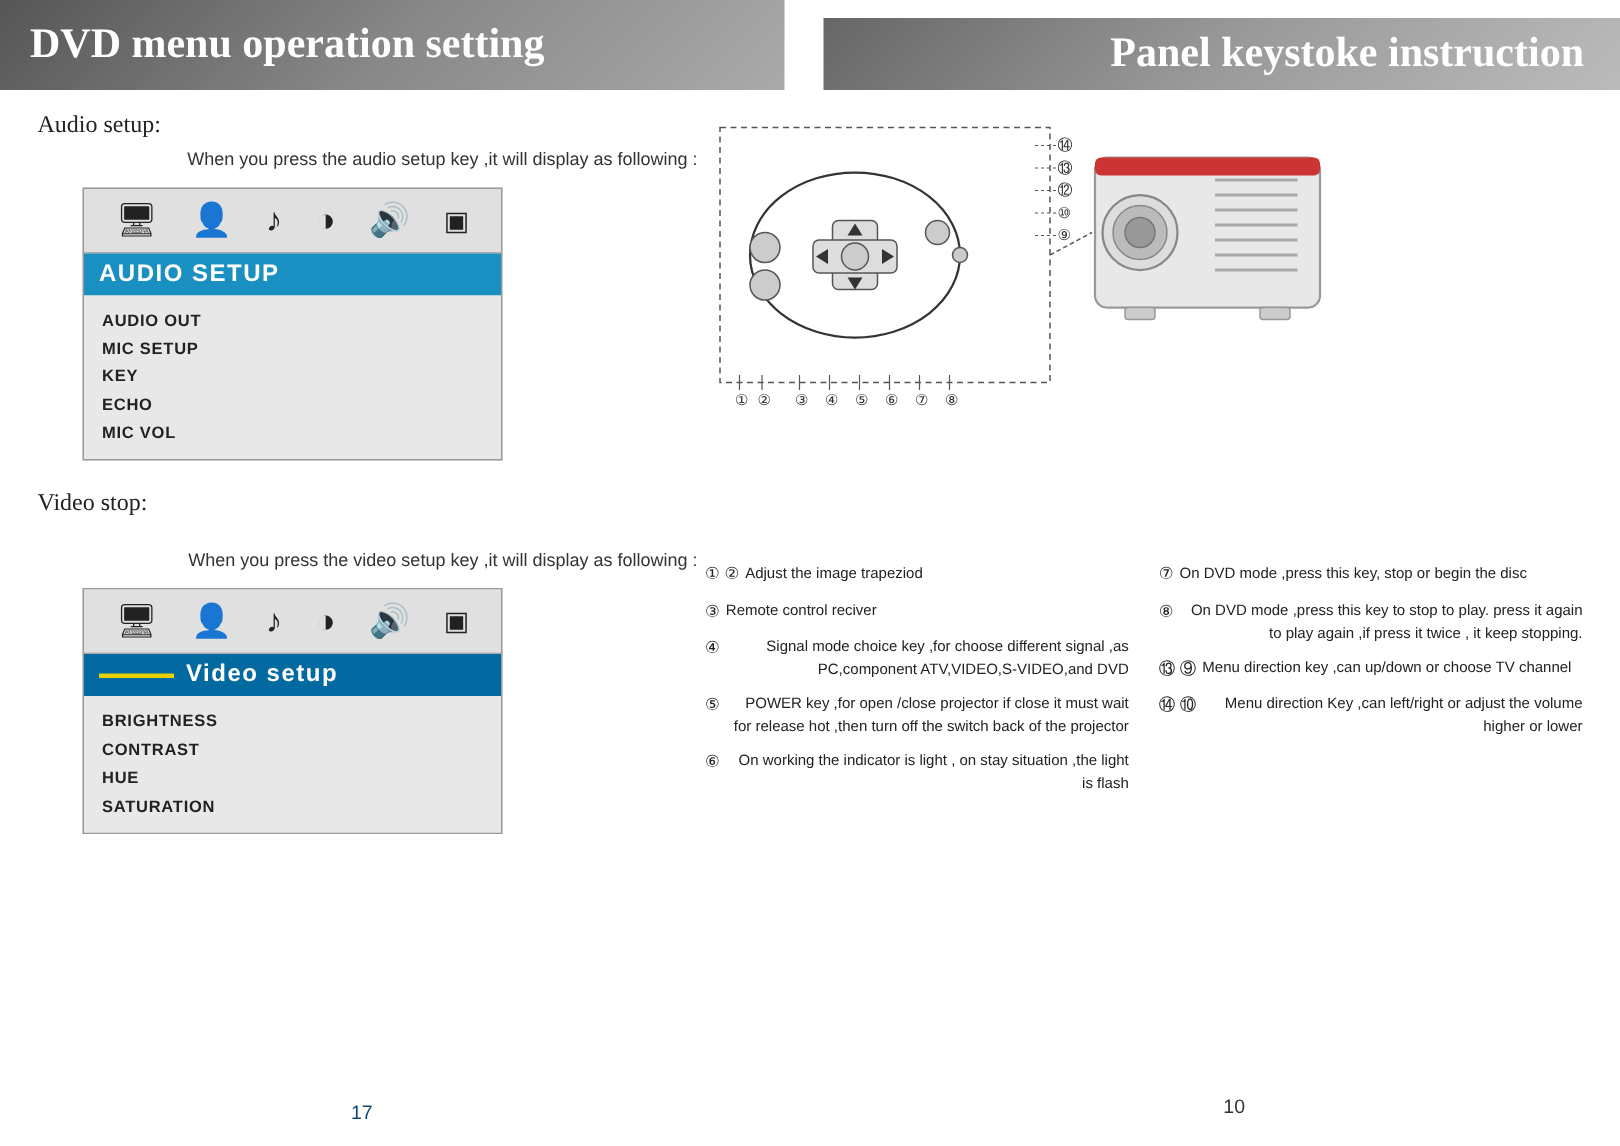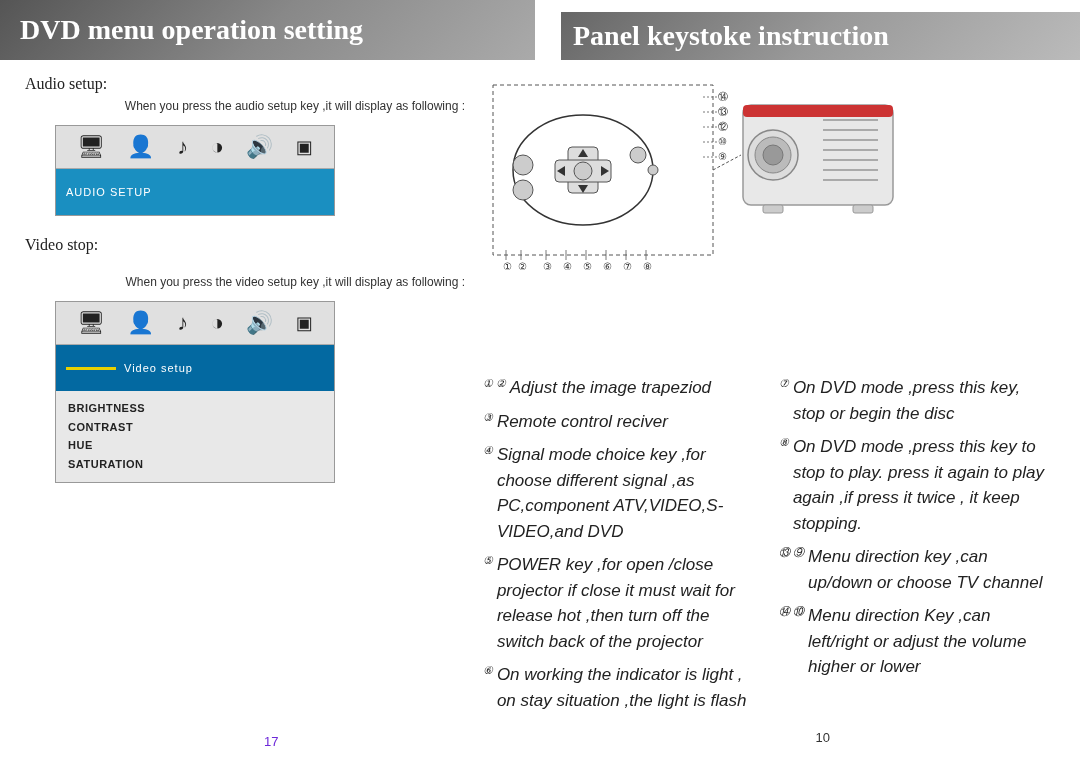--- a/index.html
+++ b/index.html
@@ -31,36 +31,36 @@
       font-size: 28px;
       color: #fff;
       font-weight: bold;
       font-family: Georgia, serif;
     }
     .header-right {
       background: linear-gradient(135deg, #666 0%, #999 50%, #bbb 100%);
       flex: 1;
       display: flex;
       align-items: center;
-      justify-content: flex-start;
-      padding: 0 12px;
+      justify-content: flex-end;
+      padding: 0 24px;
       margin-top: 12px;
     }
     .header-right h1 {
       font-size: 28px;
       color: #fff;
       font-weight: bold;
       font-family: Georgia, serif;
     }
 
     
     .content {
       display: flex;
       padding: 15px 25px;
-      gap: 18px;
+      gap: 5px;
     }
     .left-column {
       width: 440px;
       flex-shrink: 0;
     }
     .right-column {
       flex: 1;
     }
 
     
@@ -91,23 +91,23 @@
       justify-content: space-around;
       background: #e0e0e0;
       padding: 8px 10px;
       border-bottom: 1px solid #aaa;
     }
     .menu-icon {
       font-size: 22px;
       color: #222;
     }
     .menu-active-bar {
-      padding: 17px 10px;
-      font-size: 11px;
-      font-weight: normal;
+      padding: 5px 10px;
+      font-size: 16px;
+      font-weight: bold;
       letter-spacing: 1px;
       color: #000;
     }
     .menu-active-bar.blue {
       background: #1a8fc1;
       color: #fff;
     }
     .menu-active-bar.blue-yellow {
       background: #0369a1;
       color: #fff;
@@ -158,50 +158,50 @@
     .sketch-svg {
       width: 100%;
       height: 100%;
     }
 
     
     .descriptions {
       display: flex;
       gap: 20px;
       margin-top: 5px;
-      font-style: italic;
     }
     .desc-col {
       flex: 1;
     }
     .desc-item {
       font-size: 11px;
       color: #222;
       line-height: 1.5;
       margin-bottom: 8px;
       display: flex;
       gap: 4px;
     }
     .desc-num {
       font-size: 11px;
       color: #222;
       flex-shrink: 0;
     }
     .desc-text {
-      font-size: 17px;
-      color: #222;
+      font-size: 10px;
+      color: #222;
+      text-align: right;
     }
 
     
     .page-num-left {
       position: absolute;
       bottom: 15px;
-      left: 264px;
+      left: 234px;
       font-size: 13px;
-      color: #6d28d9;
+      color: #0c4a6e;
     }
     .page-num-right {
       position: absolute;
       bottom: 19px;
       right: 250px;
       font-size: 13px;
       color: #333;
     }
   </style>
 </head>
@@ -233,20 +233,27 @@
 
           <span class="menu-icon">♪</span>
 
           <span class="menu-icon">◑</span>
 
           <span class="menu-icon">🔊</span>
 
           <span class="menu-icon" style="font-size:18px;">▣</span>
         </div>
         <div class="menu-active-bar blue">AUDIO SETUP</div>
+        <div class="menu-items">
+          <div class="menu-item">AUDIO OUT</div>
+          <div class="menu-item">MIC SETUP</div>
+          <div class="menu-item">KEY</div>
+          <div class="menu-item">ECHO</div>
+          <div class="menu-item">MIC VOL</div>
+        </div>
       </div>
     </div>
 
     <div class="video-setup">
       <div class="section-title">Video stop:</div>
       <br>
       <div class="section-desc">When you press the video setup key ,it will display as following :</div>
 
       <div class="menu-box">
         <div class="menu-icons">

